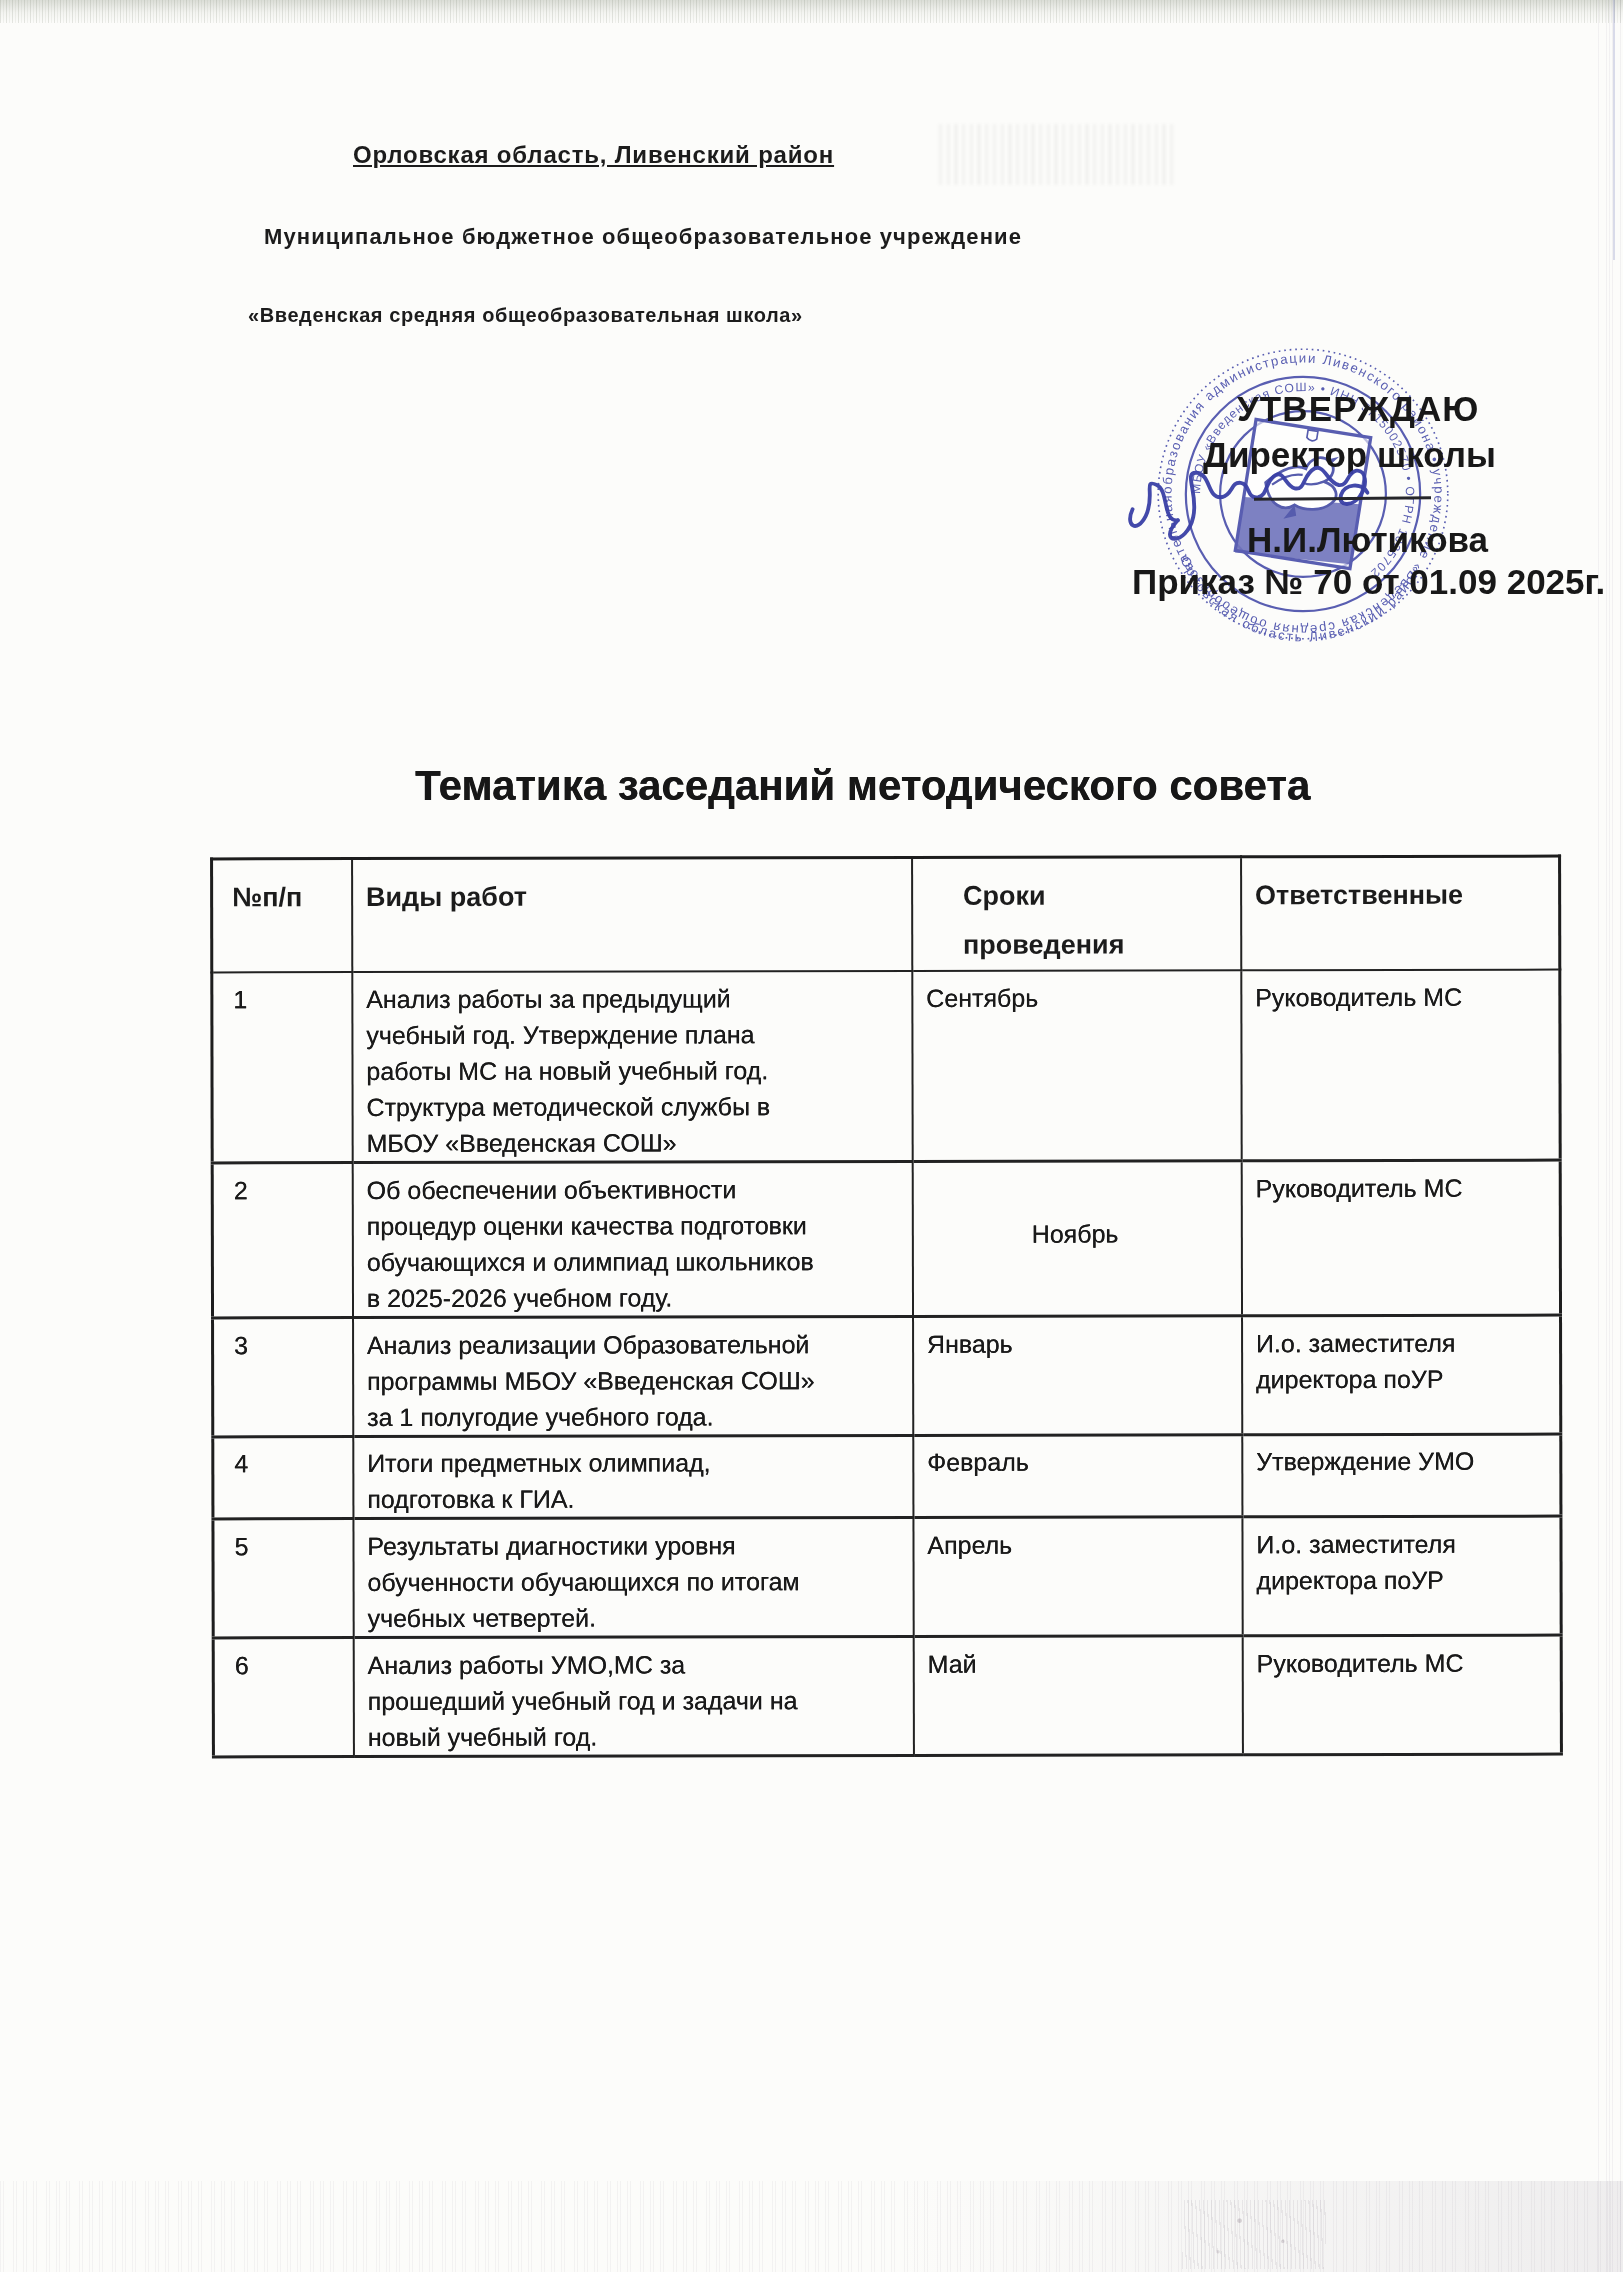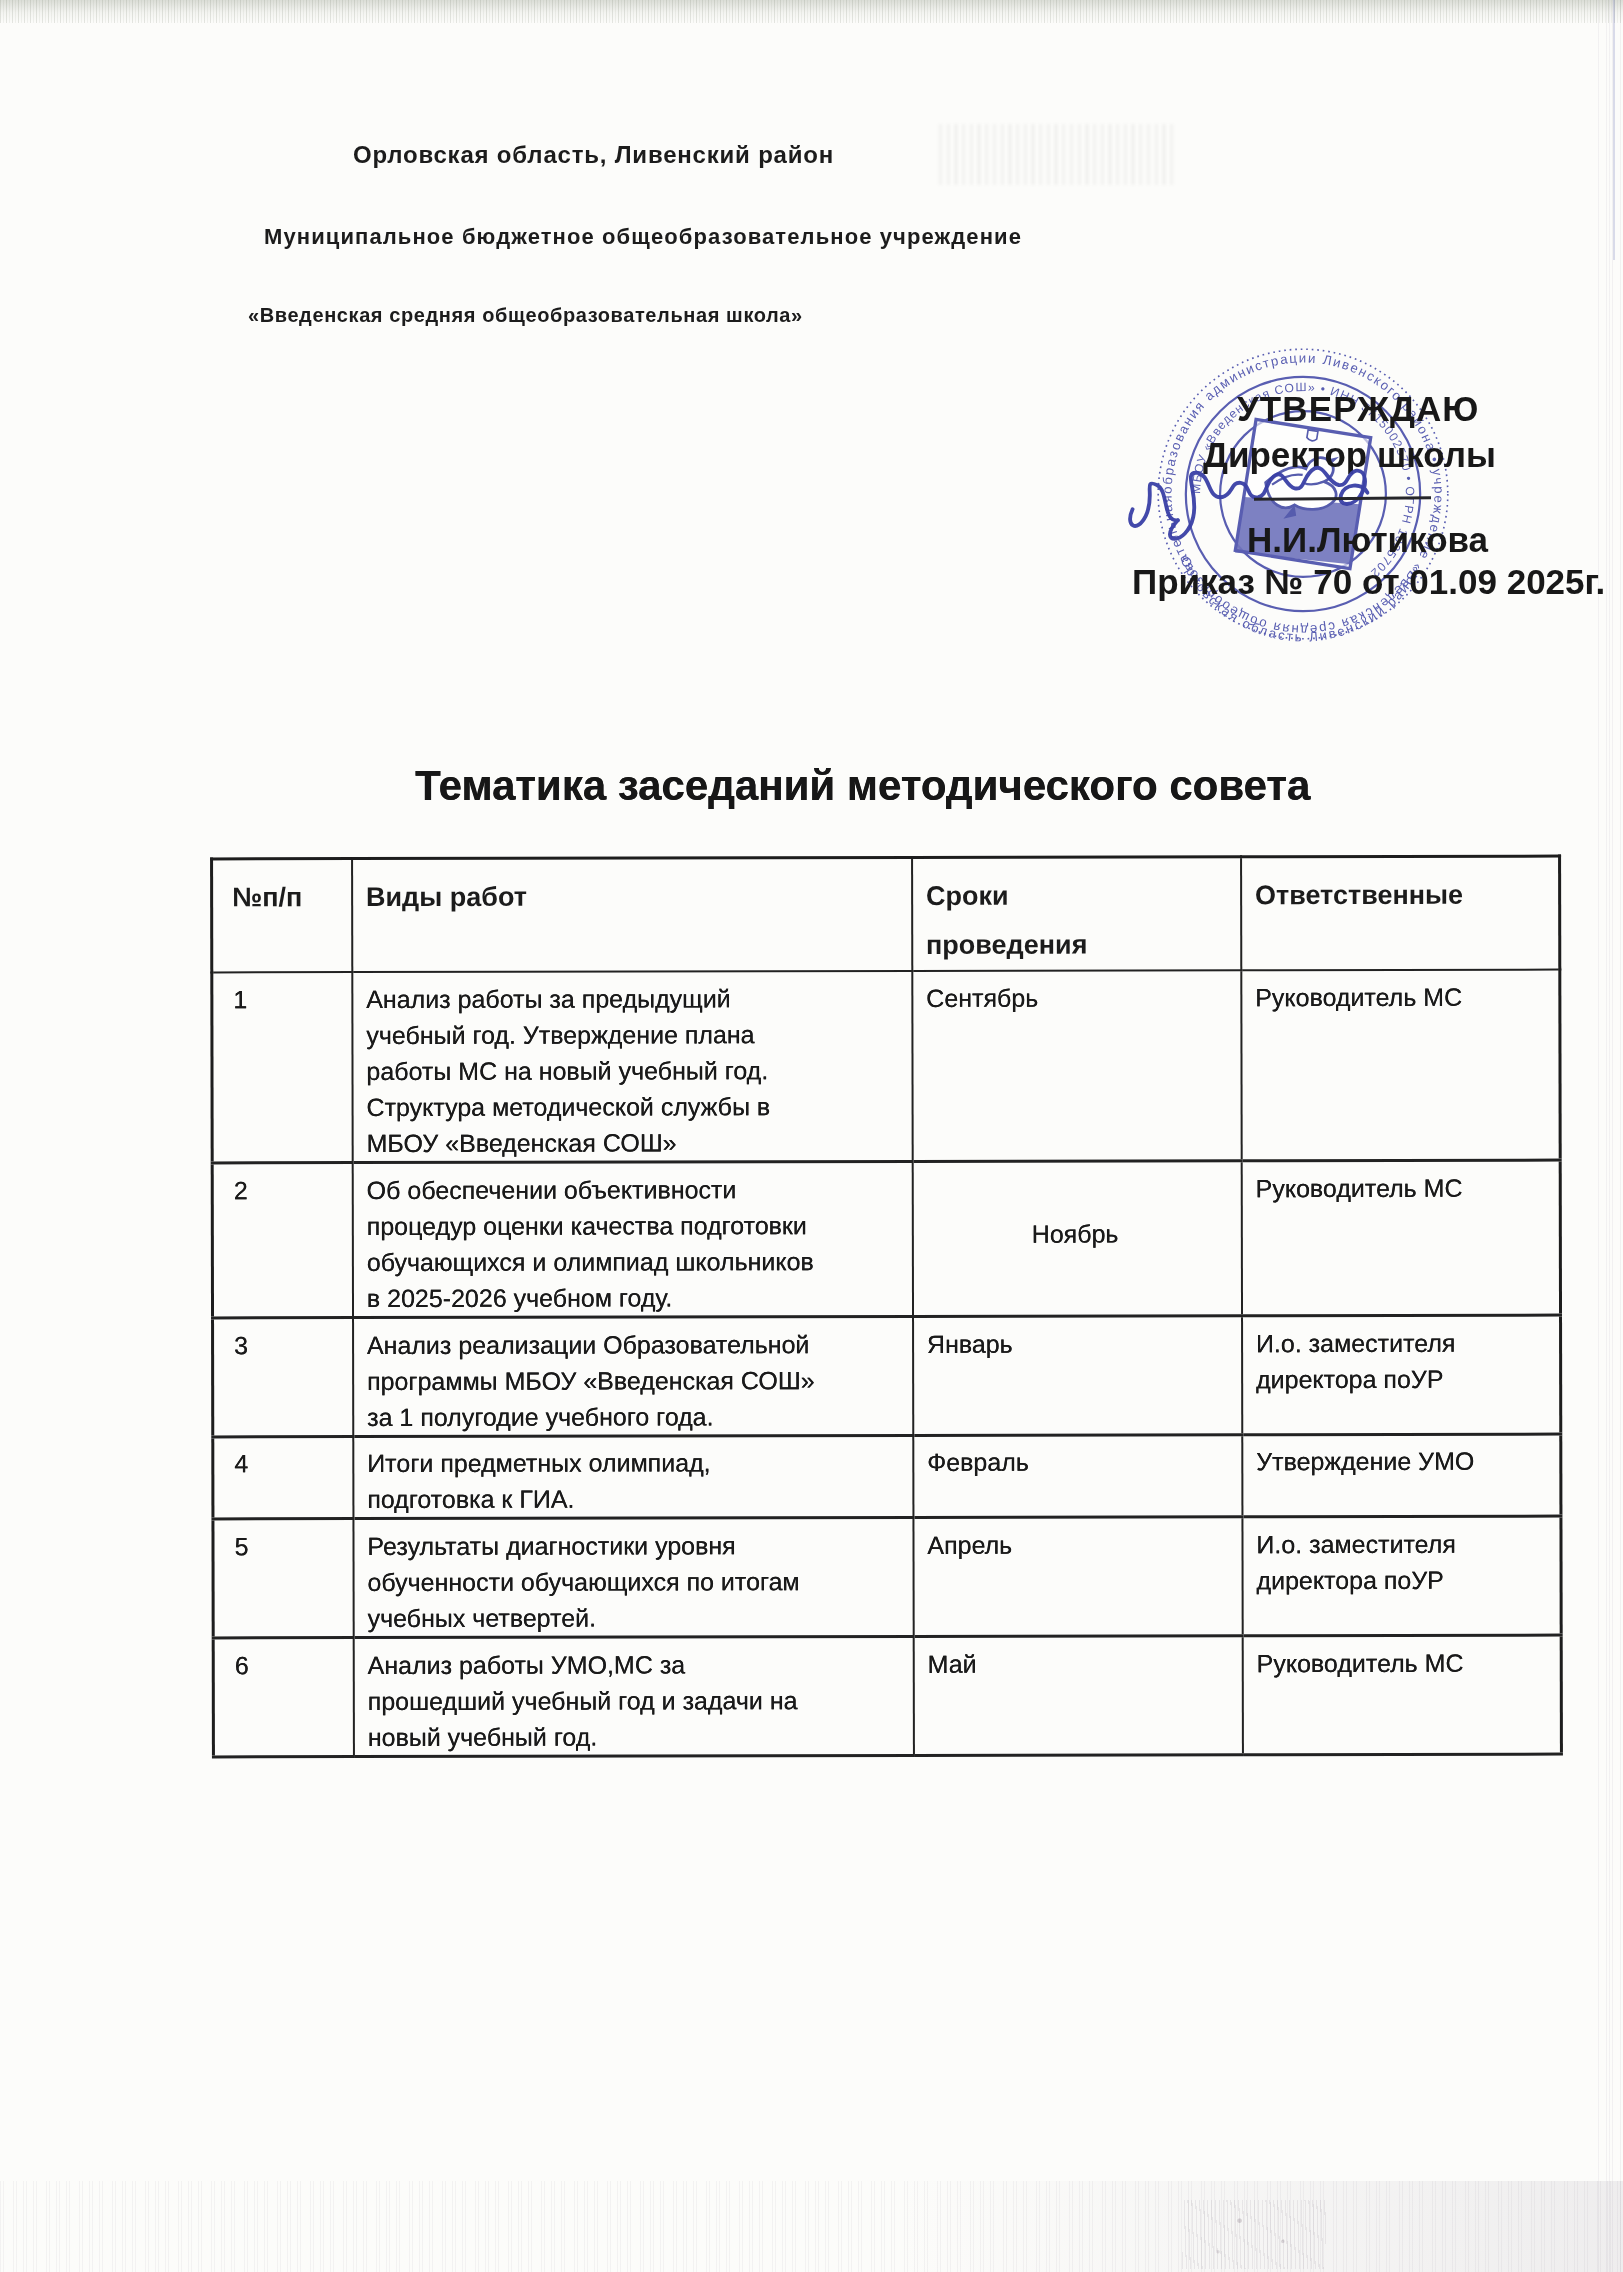--- a/index.html
+++ b/index.html
@@ -41,21 +41,21 @@
       repeating-linear-gradient(88deg, rgba(100,85,105,.10) 0 1.1px, rgba(0,0,0,0) 1.1px 3.9px);
     filter:blur(0.6px);
   }
   .scan-bleed {
     position:absolute; left:939px; top:124px; width:237px; height:61px;
     background:repeating-linear-gradient(90deg, rgba(60,60,60,.05) 0 3.3px, rgba(0,0,0,0) 3.3px 7.7px);
     filter:blur(1.7px);
   }
   
   .hline { position:absolute; font-weight:700; font-size:24px; letter-spacing:0.8px; white-space:nowrap; }
-  #hline1 { left:353px; top:141px; }
+  #hline1 { left:353px; top:141px;text-decoration:underline; }
   #hline2 { left:246px; top:224px; letter-spacing:1.1px; font-size:22px;margin-left:18px;}
   #hline3 { left:248px; top:304px; letter-spacing:0.6px; font-size:20px;}
   
   .appr { position:absolute; font-weight:700; font-size:35px; white-space:nowrap; color:#181818; }
   #appr1 { left:1237px; top:389px; letter-spacing:1.1px; }
   #appr2 { left:1203px; top:435px; }
   #appr3 { left:1247px; top:520px; }
   #appr4 { left:1132px; top:562px; }
   .sig-line {
     position:absolute; left:1254px; top:497px; width:177px; height:2.8px;
@@ -72,21 +72,21 @@
     color:#171717; text-shadow:0.3px 0 0 #171717;
   }
   
   #tbl-wrap { position:absolute; left:211px; top:856px; transform:rotate(-.12deg); }
   table { border-collapse:collapse; table-layout:fixed; width:1347px; }
   col.c1{width:140px} col.c2{width:560px} col.c3{width:329px} col.c4{width:319px}
   th,td { border:2.8px solid #222; vertical-align:top; text-align:left; }
   table { border:3.9px solid #1d1d1d; }
   th { font-size:27px; font-weight:700; padding:13.3px 10px 0 13.3px; line-height:49px; height:94px; }
   th:first-child { padding-left:19px; }
-  th .narrow { display:block; max-width:182px; }
+  th .narrow { display:block; max-width:182px;margin-left:37px; }
   td { font-size:25px; font-weight:400; line-height:36px; padding:7.7px 10px 0 13.3px;
        border-bottom-width:3.3px; text-shadow:0.2px 0 0 currentColor; color:#1a1a1a; }
   td.num { padding-left:20px; }
   td.work span { display:block; max-width:458px; }
   tbody tr:nth-child(1) td { height:188px; }
   tbody tr:nth-child(2) td { height:155px; }
   tbody tr:nth-child(3) td { height:112px; }
   tbody tr:nth-child(4) td { height:76px; }
   tbody tr:nth-child(5) td { height:115px; }
   tbody tr:nth-child(6) td { height:116px; }

